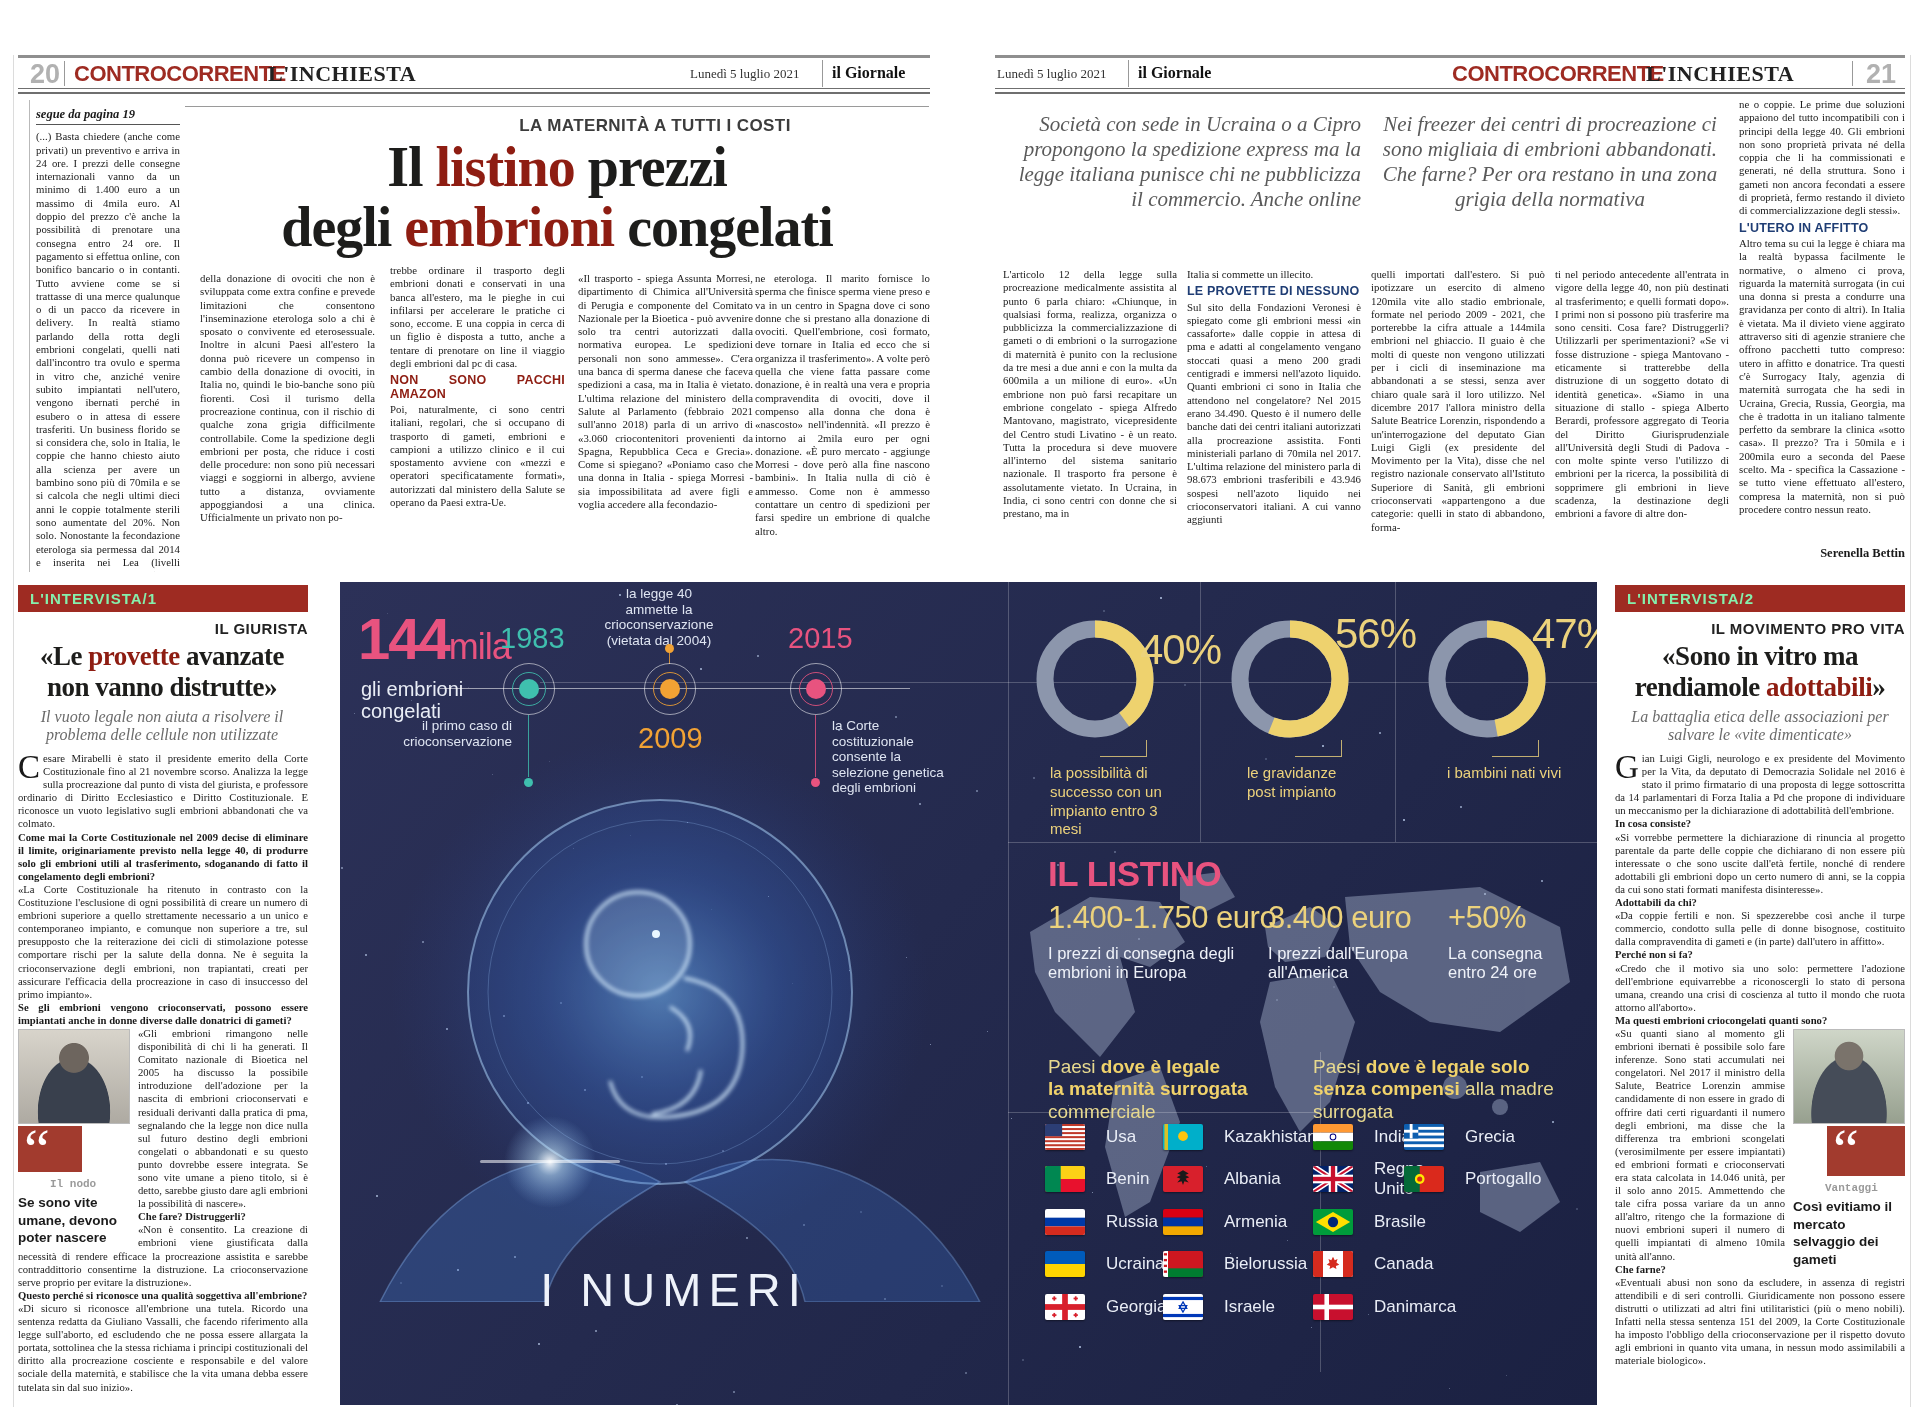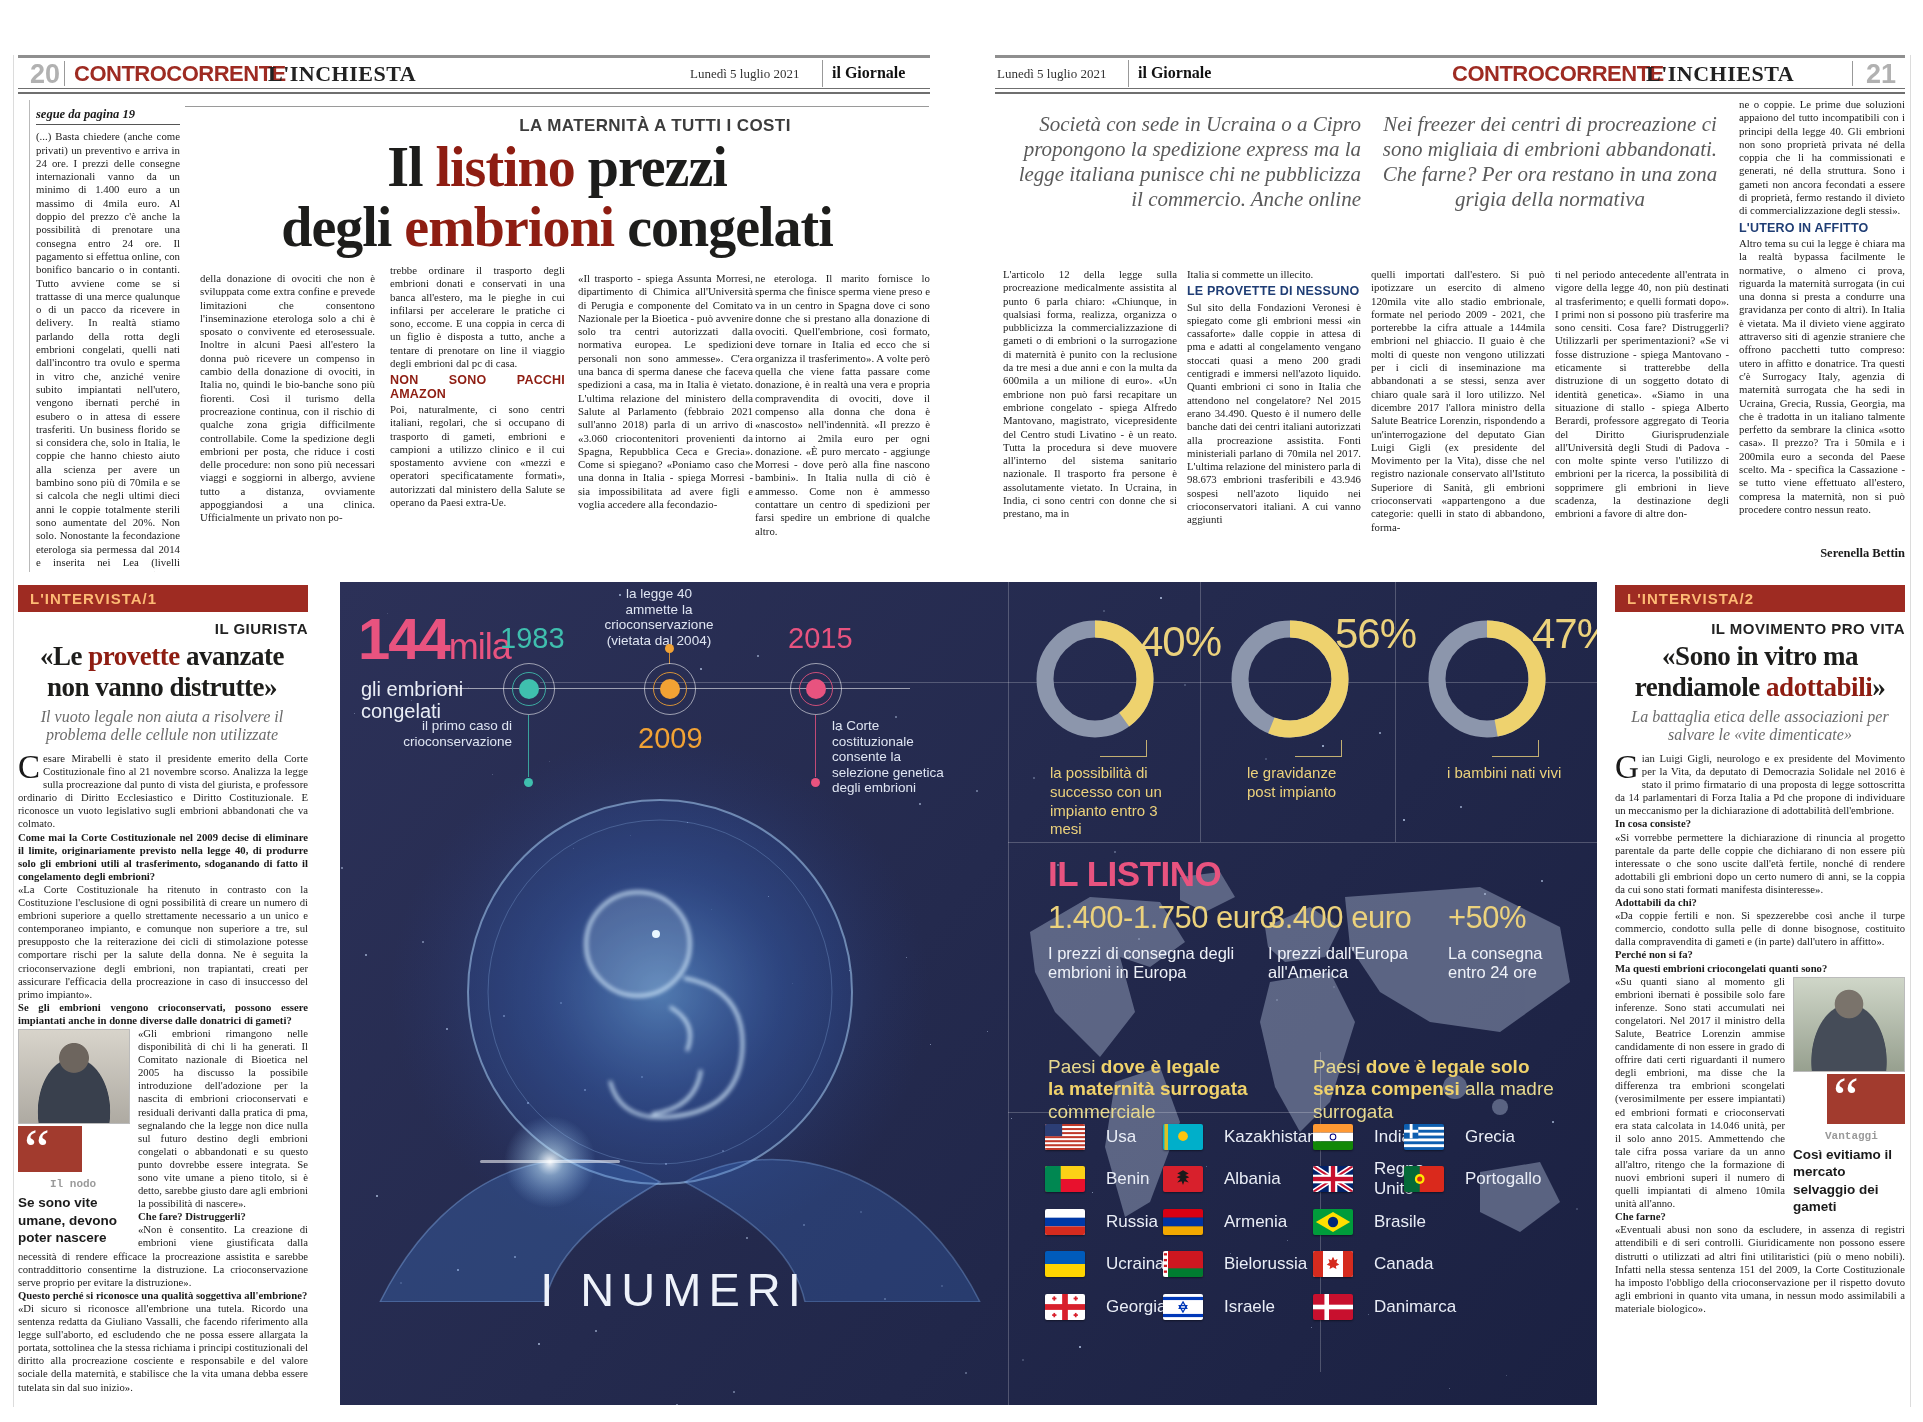--- a/index.html
+++ b/index.html
@@ -20,21 +20,21 @@
   .headline{font-size:56px;font-weight:bold;line-height:1.07;text-align:center;color:#1d1d1b;letter-spacing:-1px;}
   .headline .red{color:#8e1d12;}
   .bodytxt{font-size:10.8px;line-height:13.3px;text-align:justify;color:#1a1a1a;overflow:hidden;}
   .bodytxt p{margin:0;}
   .segue{font-style:italic;font-size:12.5px;font-weight:bold;border-bottom:1px solid #555;padding-bottom:3px;margin-bottom:5px;}
   .subhead-red{font-family:"Liberation Sans",sans-serif;font-weight:bold;font-size:12.5px;color:#8e1d12;margin:4px 0 2px 0;letter-spacing:.2px;}
   .subhead-navy{font-family:"Liberation Sans",sans-serif;font-weight:bold;font-size:12.5px;color:#1f3d74;margin:4px 0 2px 0;letter-spacing:.2px;}
   .pullquote{font-style:italic;font-size:21px;line-height:25px;color:#5a5a5a;}
   .byline{font-weight:bold;font-size:12.5px;text-align:right;}
   
-  .ibar{background:#9e2b22;color:#fdba74;font-family:"Liberation Sans",sans-serif;font-weight:bold;
+  .ibar{background:#9e2b22;color:#86efac;font-family:"Liberation Sans",sans-serif;font-weight:bold;
         font-size:15px;letter-spacing:1px;line-height:27px;padding-left:12px;}
   .ikicker{font-family:"Liberation Sans",sans-serif;font-weight:bold;font-size:15px;color:#222;text-align:right;letter-spacing:.5px;}
   .ihead{font-size:27px;font-weight:bold;text-align:center;line-height:1.15;color:#1d1d1b;letter-spacing:-.5px;}
   .ihead .red{color:#8e1d12;}
   .isub{font-style:italic;font-size:16px;line-height:1.15;color:#6b6b6b;text-align:center;}
   .ibody{font-size:10.7px;line-height:13.1px;text-align:justify;overflow:hidden;}
   .ibody p{margin:0;}
   .p-q{font-weight:bold;}
   .p-intro::first-letter{float:left;font-size:33px;line-height:27px;padding:2px 3px 0 0;font-weight:normal;}
   .ifloat{width:112px;padding:2px 8px 2px 0;}
@@ -343,21 +343,21 @@
         <span class="dot"></span>
       </div>
     <div class="tl-stem pink" style="left:475px;top:133px;height:62px;"></div>
     <div class="tl-dot pink" style="left:471px;top:196px;"></div>
     <div class="abs ig-tlabel" style="left:492px;top:136px;width:120px;">la Corte costituzionale consente la selezione genetica degli embrioni</div>
 
     <svg class="abs" width="134" height="134" style="left:688px;top:30px;">
       <circle cx="67" cy="67" r="50" fill="none" stroke="#8c96ac" stroke-width="17"></circle>
       <circle class="dval" cx="67" cy="67" r="50" fill="none" stroke="#eed26e" stroke-width="17" transform="rotate(-90 67 67)" stroke-dasharray="125.66370614359174 314.1592653589793"></circle>
     </svg>
-    <div class="abs pct" style="left:800px;top:36px;">40%</div>
+    <div class="abs pct" style="left:800px;top:44px;">40%</div>
     <div class="bracket" style="left:760px;top:158px;"></div>
     <div class="abs donut-label" style="left:710px;top:182px;width:130px;">la possibilità di successo con un impianto entro 3 mesi</div>
 
     <svg class="abs" width="134" height="134" style="left:883px;top:30px;">
       <circle cx="67" cy="67" r="50" fill="none" stroke="#8c96ac" stroke-width="17"></circle>
       <circle class="dval" cx="67" cy="67" r="50" fill="none" stroke="#eed26e" stroke-width="17" transform="rotate(-90 67 67)" stroke-dasharray="175.92918860102844 314.1592653589793"></circle>
     </svg>
     <div class="abs pct" style="left:995px;top:28px;">56%</div>
     <div class="bracket" style="left:955px;top:158px;"></div>
     <div class="abs donut-label" style="left:907px;top:182px;width:120px;">le gravidanze post impianto</div>
@@ -646,20 +646,21 @@
   </div>
   <div class="abs isub" style="left:1612px;top:708px;width:296px;">La battaglia etica delle associazioni per salvare le «vite dimenticate»</div>
   <div class="abs ibody" style="left:1615px;top:752px;width:290px;height:653px;">
     <div>
         <p class="ip p-intro">Gian Luigi Gigli, neurologo e ex presidente del Movimento per la Vita, da deputato di Democrazia Solidale nel 2016 è stato il primo firmatario di una proposta di legge sottoscritta da 14 parlamentari di Forza Italia a Pd che propone di individuare un meccanismo per la dichiarazione di adottabilità dell'embrione.</p>
         <p class="ip p-q">In cosa consiste?</p>
         <p class="ip p-a">«Si vorrebbe permettere la dichiarazione di rinuncia al progetto parentale da parte delle coppie che dichiarano di non essere più interessate o che sono uscite dall'età fertile, nonché di rendere adottabili gli embrioni dopo un certo numero di anni, se la coppia da cui sono stati formati manifesta disinteresse».</p>
         <p class="ip p-q">Adottabili da chi?</p>
         <p class="ip p-a">«Da coppie fertili e non. Si spezzerebbe così anche il turpe commercio, condotto sulla pelle di donne bisognose, costituito dalla compravendita di gameti e (in parte) dall'utero in affitto».</p>
         <p class="ip p-q">Perché non si fa?</p>
+        <p class="ip p-a">«Credo che il motivo sia uno solo: permettere l'adozione dell'embrione equivarrebbe a riconoscergli lo stato di persona umana, creando una crisi di coscienza al tutto il mondo che ruota attorno all'aborto».</p>
         <p class="ip p-q">Ma questi embrioni criocongelati quanti sono?</p>
       </div>
     <div class="ifloat right">
       <div class="iphoto v2"></div>
       <div class="iquotebox">
           <span>“</span>
         </div>
       <div class="iqlabel">Vantaggi</div>
       <div class="iquote">Così evitiamo il mercato selvaggio dei gameti</div>
     </div>

